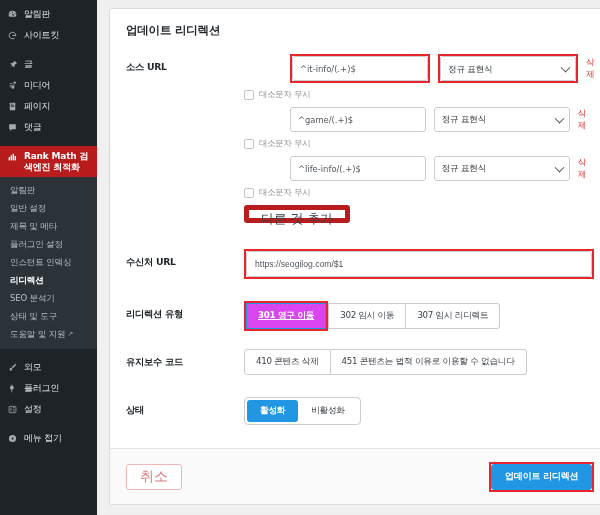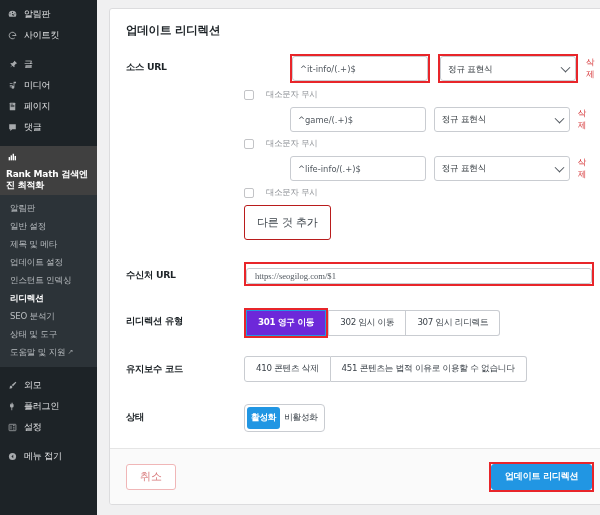--- a/index.html
+++ b/index.html
@@ -32,24 +32,23 @@
     position: relative;
   }
   .menu-item .mi-label { padding-top: 1px; font-weight: 400; letter-spacing: -0.2px;}
   .menu-item .ico {
     width: 13px; height: 13px;
     flex: 0 0 13px;
     display: flex; align-items: center; justify-content: center;
     color: #a7aaad;
   }
   .menu-item.active {
-    background: #404040;
+    background: #b91c1c;
     color: #fff;
     font-weight: 600;
-    flex-direction: column;
   }
   .menu-item.active .ico { color: #fff; }
   .menu-item.active .mi-label { font-weight: 600; }
   .menu-item.active::after {
     content: "";
     position: absolute;
     right: -8px; top: 50%;
     transform: translateY(-50%);
     border: 8px solid transparent;
     border-left-color: #2271b1;
@@ -137,105 +136,106 @@
     pointer-events: none;
   }
   .del-link {
     font-size: 8.6px; color: #d63638;
     margin-left: 8px; cursor: pointer;
     letter-spacing: -0.2px;
   }
   .gap-x { width: 8px; flex: 0 0 8px; }
 
   .chk-line {
-    display: flex; align-items: flex-end; gap: 12px;
+    display: flex; align-items: flex-end; gap: 5px;
     margin: 6px 0 7px 0;
   }
   .chk-box {
     width: 10px; height: 10px;
     border: 1px solid #c3c4c7; border-radius: 2px;
     background: #fff;
   }
   .chk-label { font-size: 8.4px; color: #8c8f94; letter-spacing: -0.2px; }
 
   .btn-plain {
-    height: 35px; min-width: 72px;
-    border: 1px solid #b91c1c; border-radius: 3px;
+    height: 18px; min-width: 72px;
+    border: 5px solid #b91c1c; border-radius: 3px;
     background: #fff; color: #3c434a;
-    font-size: 11px; letter-spacing: -0.2px;
+    font-size: 13px; letter-spacing: -0.2px;
     padding: 0 12px; cursor: pointer;
     font-family: "DejaVu Sans", "Liberation Sans", sans-serif;
   }
 
   .wide-input {
-    width: 100%; height: 16px;
+    width: 100%; height: 26px;
     border: 1px solid #c9ccd1; border-radius: 3px;
     font-size: 8.6px; color: #50575e;
     padding: 0 8px; background: #fff; outline: none;
-    font-family: Liberation Serif, serif;
+    font-family: Liberation Sans, sans-serif;
   }
   .hl-red-block {
     border: 2.5px solid #e8252a;
     padding: 0;
   }
 
   .btn-group { display: inline-flex; }
   .bg-btn {
     height: 26px;
     border: 1px solid #c9ccd1;
     background: #fff; color: #3c434a;
     font-size: 8.7px; letter-spacing: -0.3px;
     padding: 0 11px; cursor: pointer;
     display: inline-flex; align-items: center; justify-content: center;
     font-family: "DejaVu Sans", "Liberation Sans", sans-serif;
   }
   .bg-btn + .bg-btn { border-left: none; }
   .bg-btn:first-child { border-radius: 3px 0 0 3px; }
   .bg-btn:last-child { border-radius: 0 3px 3px 0; }
   .bg-btn.sel {
-    background: #6d28d9; color: #fff; border-color: #2196e3;
+    background: #d946ef; color: #fff; border-color: #2196e3;
     font-weight: 600;
+    text-decoration: underline;
   }
   .grp-wrap-red {
     display: inline-block;
     border: 2.5px solid #e8252a;
     line-height: 0;
   }
   .grp-wrap-red .bg-btn:first-child { border-radius: 0; }
   .split-grp { display: inline-flex; align-items: center; }
 
   .status-grp {
     display: inline-flex;
     border: 1px solid #c9ccd1;
     border-radius: 4px;
     padding: 2px;
     background: #fff;
   }
   .status-grp .sb {
-    height: 22px; padding: 0 4px;
+    height: 22px; padding: 0 13px;
     font-size: 8.7px; letter-spacing: -0.3px;
     display: inline-flex; align-items: center; justify-content: center;
     border: none; background: transparent; color: #3c434a;
     cursor: pointer; border-radius: 3px;
     font-family: "DejaVu Sans", "Liberation Sans", sans-serif;
   }
   .status-grp .sb.on { background: #2196e3; color: #fff; font-weight: 600; }
 
   #card-foot {
     border-top: 1px solid #e5e5e5;
     background: #fafafa;
     height: 56px;
     display: flex; align-items: center; justify-content: space-between;
     padding: 0 16px;
   }
   .btn-cancel {
     height: 26px; padding: 0 13px;
     border: 1px solid #f0b6b7; border-radius: 3px;
     background: #fff; color: #d87a7c;
-    font-size: 11px; cursor: pointer;
+    font-size: 14px; cursor: pointer;
     font-family: "DejaVu Sans", "Liberation Sans", sans-serif;
   }
   .btn-primary {
     height: 26px; padding: 0 13px;
     border: 1px solid #2196e3; border-radius: 3px;
     background: #2196e3; color: #fff;
     font-size: 9px; font-weight: 700; cursor: pointer;
     letter-spacing: -0.2px;
     font-family: "DejaVu Sans", "Liberation Sans", sans-serif;
   }
@@ -327,21 +327,21 @@
       <div class="submenu-item">
           <span>알림판</span>
         </div>
       <div class="submenu-item">
           <span>일반 설정</span>
         </div>
       <div class="submenu-item">
           <span>제목 및 메타</span>
         </div>
       <div class="submenu-item">
-          <span>업데이트 설정</span>
+          <span>플러그인 설정</span>
         </div>
       <div class="submenu-item">
           <span>인스턴트 인덱싱</span>
         </div>
       <div class="submenu-item current">
           <span>리디렉션</span>
         </div>
       <div class="submenu-item">
           <span>SEO 분석기</span>
         </div>

